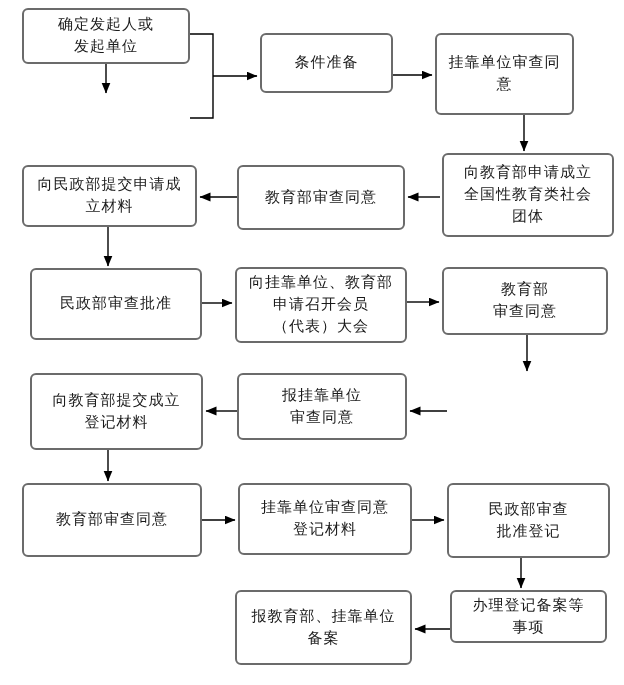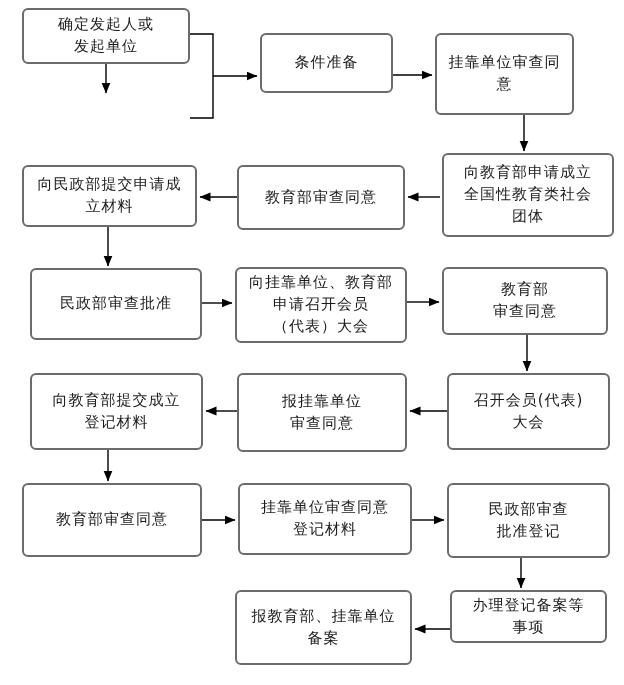--- a/index.html
+++ b/index.html
@@ -111,25 +111,23 @@
   <div class="node" style="left:235px;top:267px;width:172px;height:76px">向挂靠单位、教育部
 申请召开会员
 （代表）大会</div>
 
   <div class="node" style="left:442px;top:267px;width:166px;height:68px">教育部
 审查同意</div>
 
   <div class="node" style="left:30px;top:373px;width:173px;height:77px">向教育部提交成立
 登记材料</div>
 
-  <div class="node" style="left:237px;top:373px;width:170px;height:79px">报挂靠单位
+  <div class="node" style="left:237px;top:373px;width:170px;height:67px">报挂靠单位
 审查同意</div>
 
-  <div class="node" style="left:447px;top:373px;width:163px;height:77px">召开会员(代表)
-大会</div>
 
   <div class="node" style="left:22px;top:483px;width:180px;height:74px">教育部审查同意</div>
 
   <div class="node" style="left:238px;top:483px;width:174px;height:72px">挂靠单位审查同意
 登记材料</div>
 
   <div class="node" style="left:447px;top:483px;width:163px;height:75px">民政部审查
 批准登记</div>
 
   <div class="node" style="left:235px;top:590px;width:177px;height:75px">报教育部、挂靠单位

